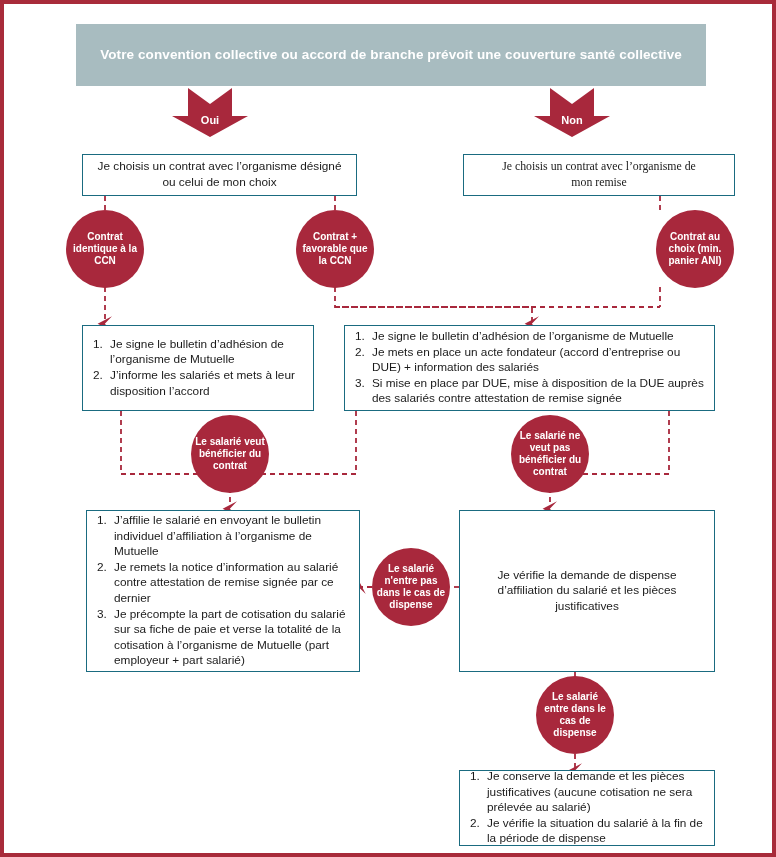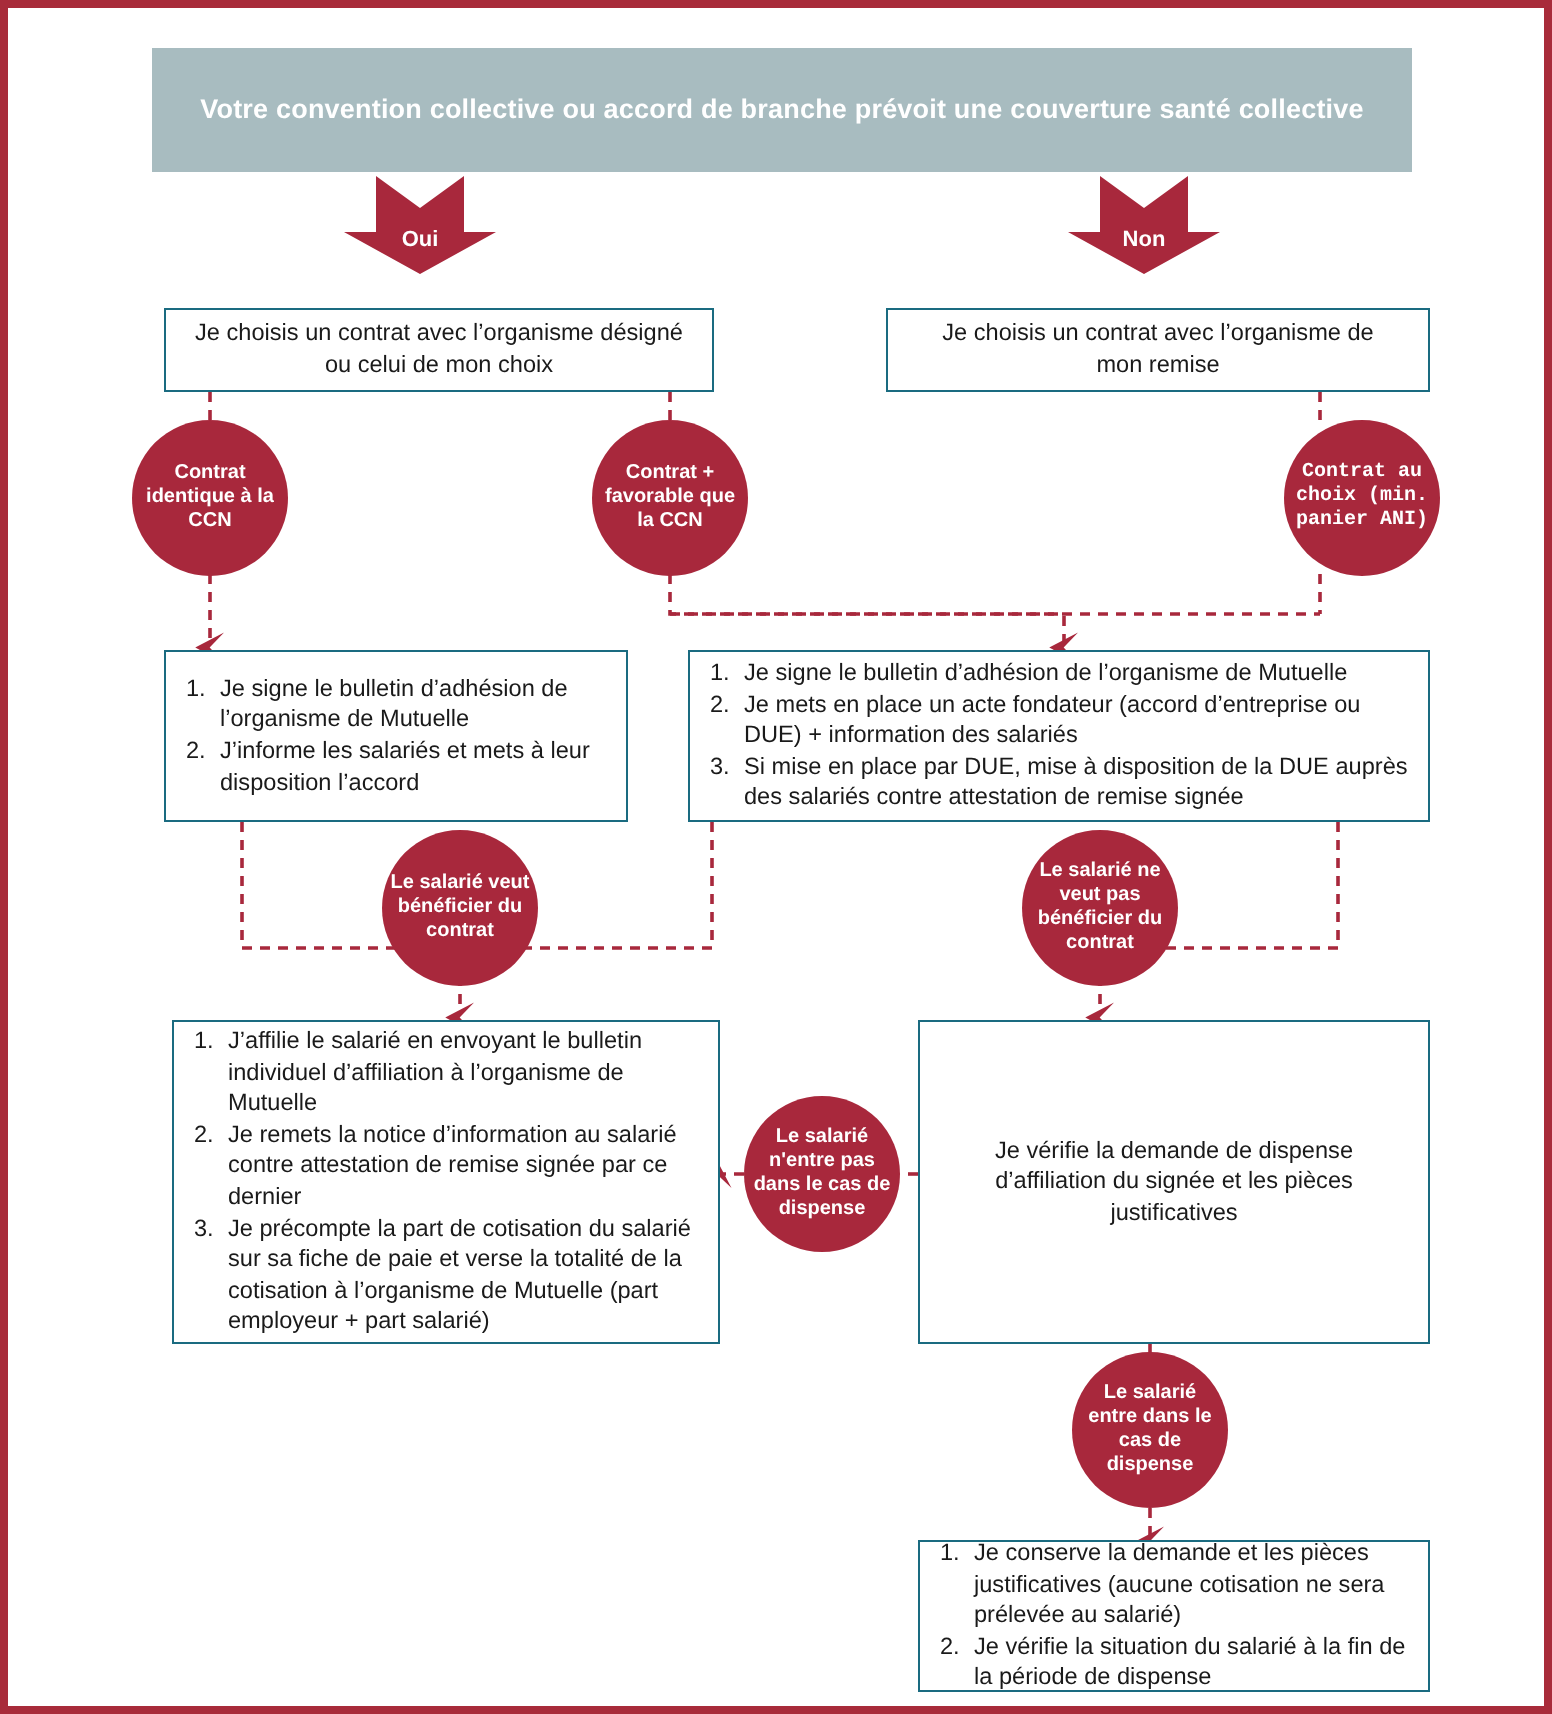--- a/index.html
+++ b/index.html
@@ -155,32 +155,32 @@
   <div class="arrowlabel" style="left:186px;top:110px;width:40px;">Oui</div>
   <div class="arrowlabel" style="left:548px;top:110px;width:40px;">Non</div>
 
   <div class="box center" style="left:78px;top:150px;width:275px;height:42px;">
     <div class="pad">
       <div>Je choisis un contrat avec l’organisme désigné</div>
       <div>ou celui de mon choix</div>
     </div>
   </div>
 
-  <div class="box center" style="left:439px;top:150px;width:272px;height:42px;">
+  <div class="box center" style="left:459px;top:150px;width:272px;height:42px;font-family:Liberation Serif, serif;">
     <div class="pad">
       <div>Je choisis un contrat avec l’organisme de</div>
       <div>mon remise</div>
     </div>
   </div>
 
   <div class="circle" style="left:62px;top:206px;width:78px;height:78px;">Contrat identique à la CCN</div>
 
   <div class="circle" style="left:292px;top:206px;width:78px;height:78px;">Contrat + favorable que la CCN</div>
 
-  <div class="circle" style="left:638px;top:206px;width:78px;height:78px;font-family:Liberation Mono, monospace;">Contrat au choix (min. panier ANI)</div>
+  <div class="circle" style="left:652px;top:206px;width:78px;height:78px;">Contrat au choix (min. panier ANI)</div>
 
   <div class="box" style="left:78px;top:321px;width:232px;height:86px;">
     <div class="pad">
       <ol class="steps">
         <li><span class="num">1.</span><span>Je signe le bulletin d’adhésion de l’organisme de Mutuelle</span></li>
         <li><span class="num">2.</span><span>J’informe les salariés et mets à leur disposition l’accord</span></li>
       </ol>
     </div>
   </div>
 
@@ -204,21 +204,21 @@
         <li><span class="num">1.</span><span>J’affilie le salarié en envoyant le bulletin individuel d’affiliation à l’organisme de Mutuelle</span></li>
         <li><span class="num">2.</span><span>Je remets la notice d’information au salarié contre attestation de remise signée par ce dernier</span></li>
         <li><span class="num">3.</span><span>Je précompte la part de cotisation du salarié sur sa fiche de paie et verse la totalité de la cotisation à l’organisme de Mutuelle (part employeur + part salarié)</span></li>
       </ol>
     </div>
   </div>
 
   <div class="box center" style="left:455px;top:506px;width:256px;height:162px;">
     <div class="pad">
       <div>Je vérifie la demande de dispense</div>
-      <div>d’affiliation du signée et les pièces</div>
+      <div>d’affiliation du salarié et les pièces</div>
       <div>justificatives</div>
     </div>
   </div>
 
   <div class="circle" style="left:368px;top:544px;width:78px;height:78px;">Le salarié n'entre pas dans le cas de dispense</div>
 
   <div class="circle" style="left:532px;top:672px;width:78px;height:78px;">Le salarié entre dans le cas de dispense</div>
 
   <div class="box" style="left:455px;top:766px;width:256px;height:76px;">
     <div class="pad">

